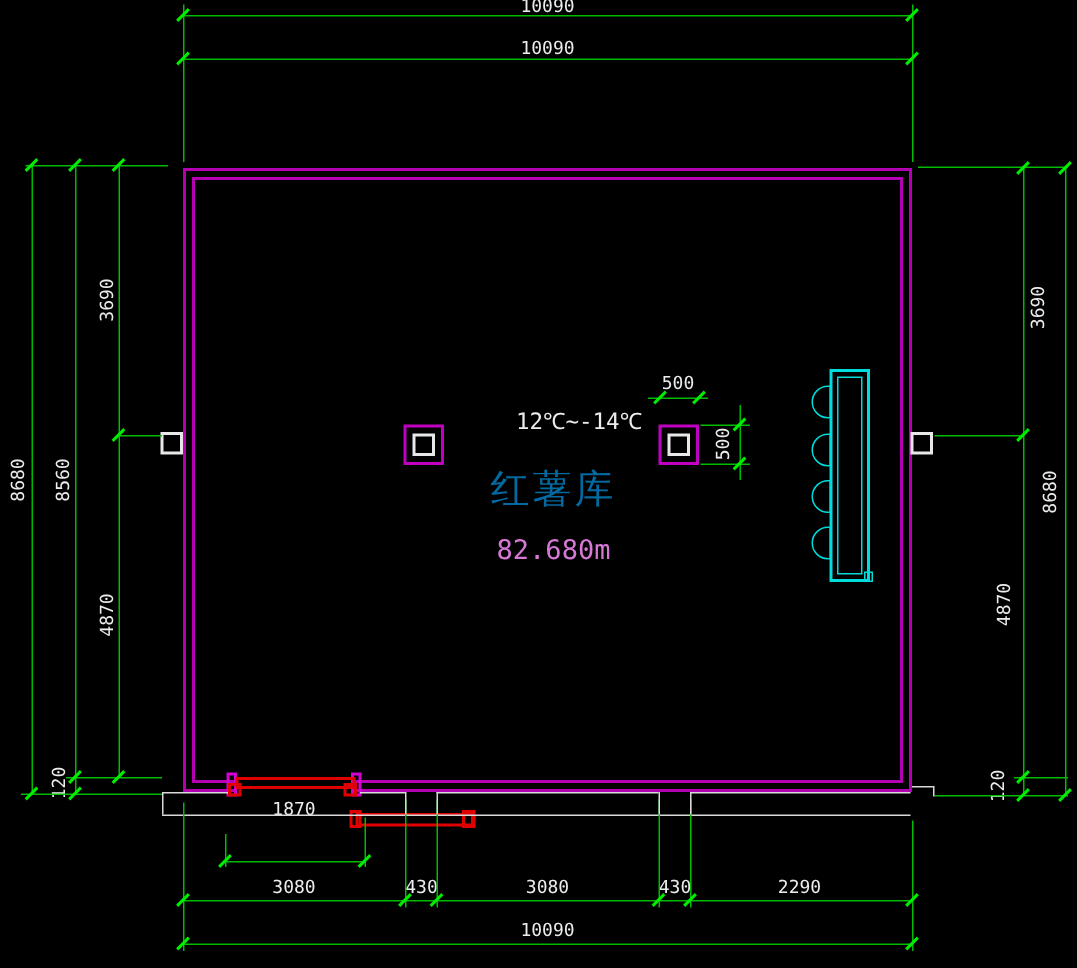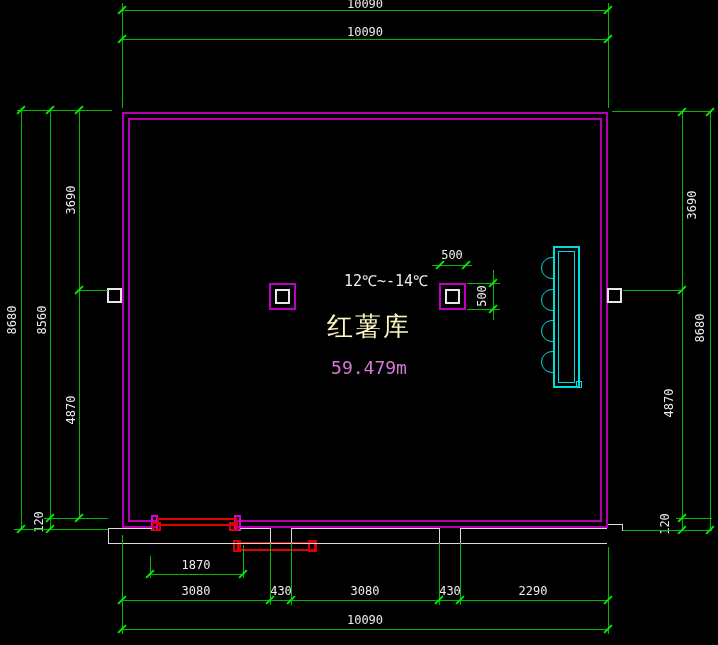--- a/index.html
+++ b/index.html
@@ -12,21 +12,21 @@
   .dim{position:absolute;color:#ececec;font-size:12px;line-height:12px;white-space:nowrap;
        transform:translate(-50%,-50%);}
   .dim.rot{transform:translate(-50%,-50%) rotate(-90deg);}
   .box{position:absolute;box-sizing:border-box;background:transparent;}
   .wall{border:2px solid #b300b3;}
   .jamb{border:2px solid #d400d4;}
   .red{border:2px solid #e00000;}
   .white{border:2px solid #e8e8e8;}
   .cyanb1{border:1px solid #00dcdc;}
   .blackfill{background:#000;}
-  .roomname{position:absolute;color:#fef9c3;font-size:26px;letter-spacing:2px;
+  .roomname{position:absolute;color:#0369a1;font-size:26px;letter-spacing:2px;
             font-family:"DejaVu Sans","Liberation Sans",sans-serif;transform:translate(-50%,-50%);white-space:nowrap;}
   .temp{position:absolute;color:#ececec;font-size:15px;transform:translate(-50%,-50%);white-space:nowrap;margin-left:20px;}
   .area{position:absolute;color:#d678d6;font-size:18px;transform:translate(-50%,-50%);white-space:nowrap;}
 </style>
 </head>
 <body>
 
 <div id="canvas">
 
   <div class="box wall" style="left:122px;top:112px;width:486px;height:416px;"></div>
@@ -54,25 +54,25 @@
   <div class="box cyanb1" style="left:553px;top:246px;width:27px;height:142px;border-width:2px;"></div>
   <div class="box cyanb1" style="left:558px;top:251px;width:17px;height:132px;"></div>
   <div class="box cyanb1" style="left:576px;top:381px;width:6px;height:7px;"></div>
   <div class="box cyanb1" style="left:541px;top:257px;width:13px;height:22px;border-radius:11px 0 0 11px;"></div>
   <div class="box cyanb1" style="left:541px;top:289px;width:13px;height:22px;border-radius:11px 0 0 11px;"></div>
   <div class="box cyanb1" style="left:541px;top:320px;width:13px;height:22px;border-radius:11px 0 0 11px;"></div>
   <div class="box cyanb1" style="left:541px;top:351px;width:13px;height:22px;border-radius:11px 0 0 11px;"></div>
 
   <div class="temp" style="left:366px;top:280px;">12℃~-14℃</div>
   <div class="roomname" style="left:369px;top:326px;">红薯库</div>
-  <div class="area" style="left:369px;top:367px;">59.479m</div>
+  <div class="area" style="left:369px;top:367px;">82.680m</div>
 
   <div class="dim" style="left:365px;top:4px;">10090</div>
   <div class="dim" style="left:365px;top:32px;">10090</div>
-  <div class="dim" style="left:196px;top:565px;">1870</div>
+  <div class="dim" style="left:196px;top:539px;">1870</div>
   <div class="dim" style="left:196px;top:591px;">3080</div>
   <div class="dim" style="left:281px;top:591px;">430</div>
   <div class="dim" style="left:365px;top:591px;">3080</div>
   <div class="dim" style="left:450px;top:591px;">430</div>
   <div class="dim" style="left:533px;top:591px;">2290</div>
   <div class="dim" style="left:365px;top:620px;">10090</div>
   <div class="dim rot" style="left:12px;top:320px;">8680</div>
   <div class="dim rot" style="left:42px;top:320px;">8560</div>
   <div class="dim rot" style="left:39px;top:522px;">120</div>
   <div class="dim rot" style="left:71px;top:200px;">3690</div>

